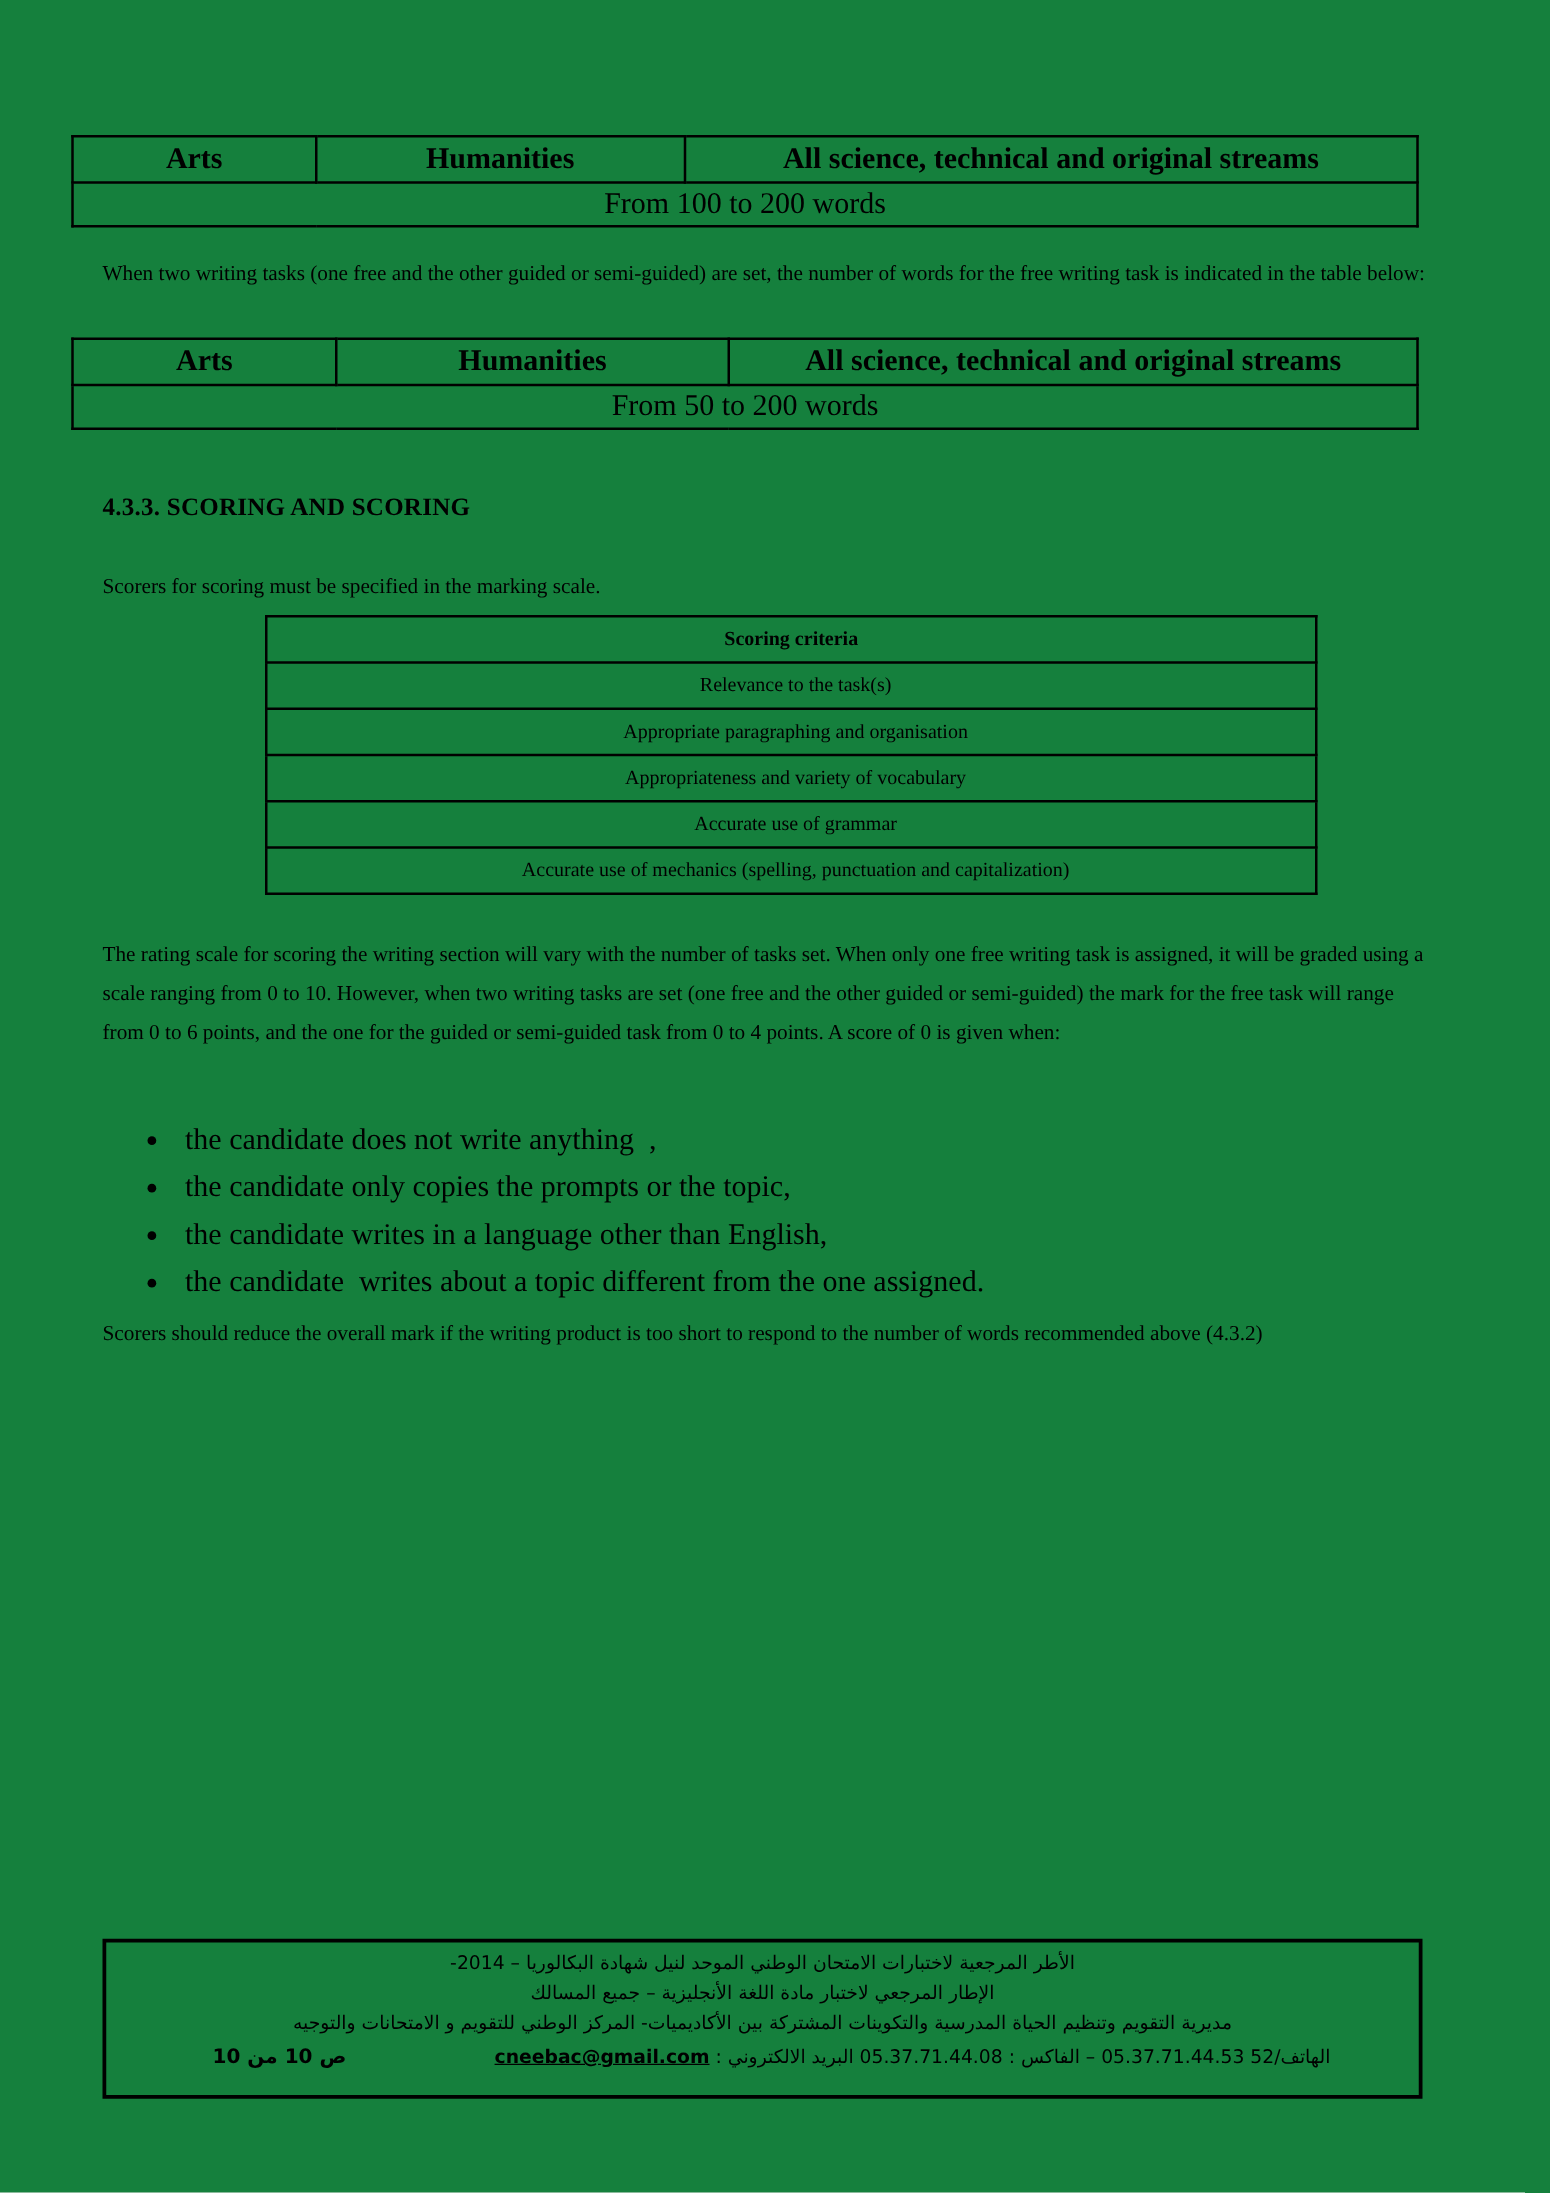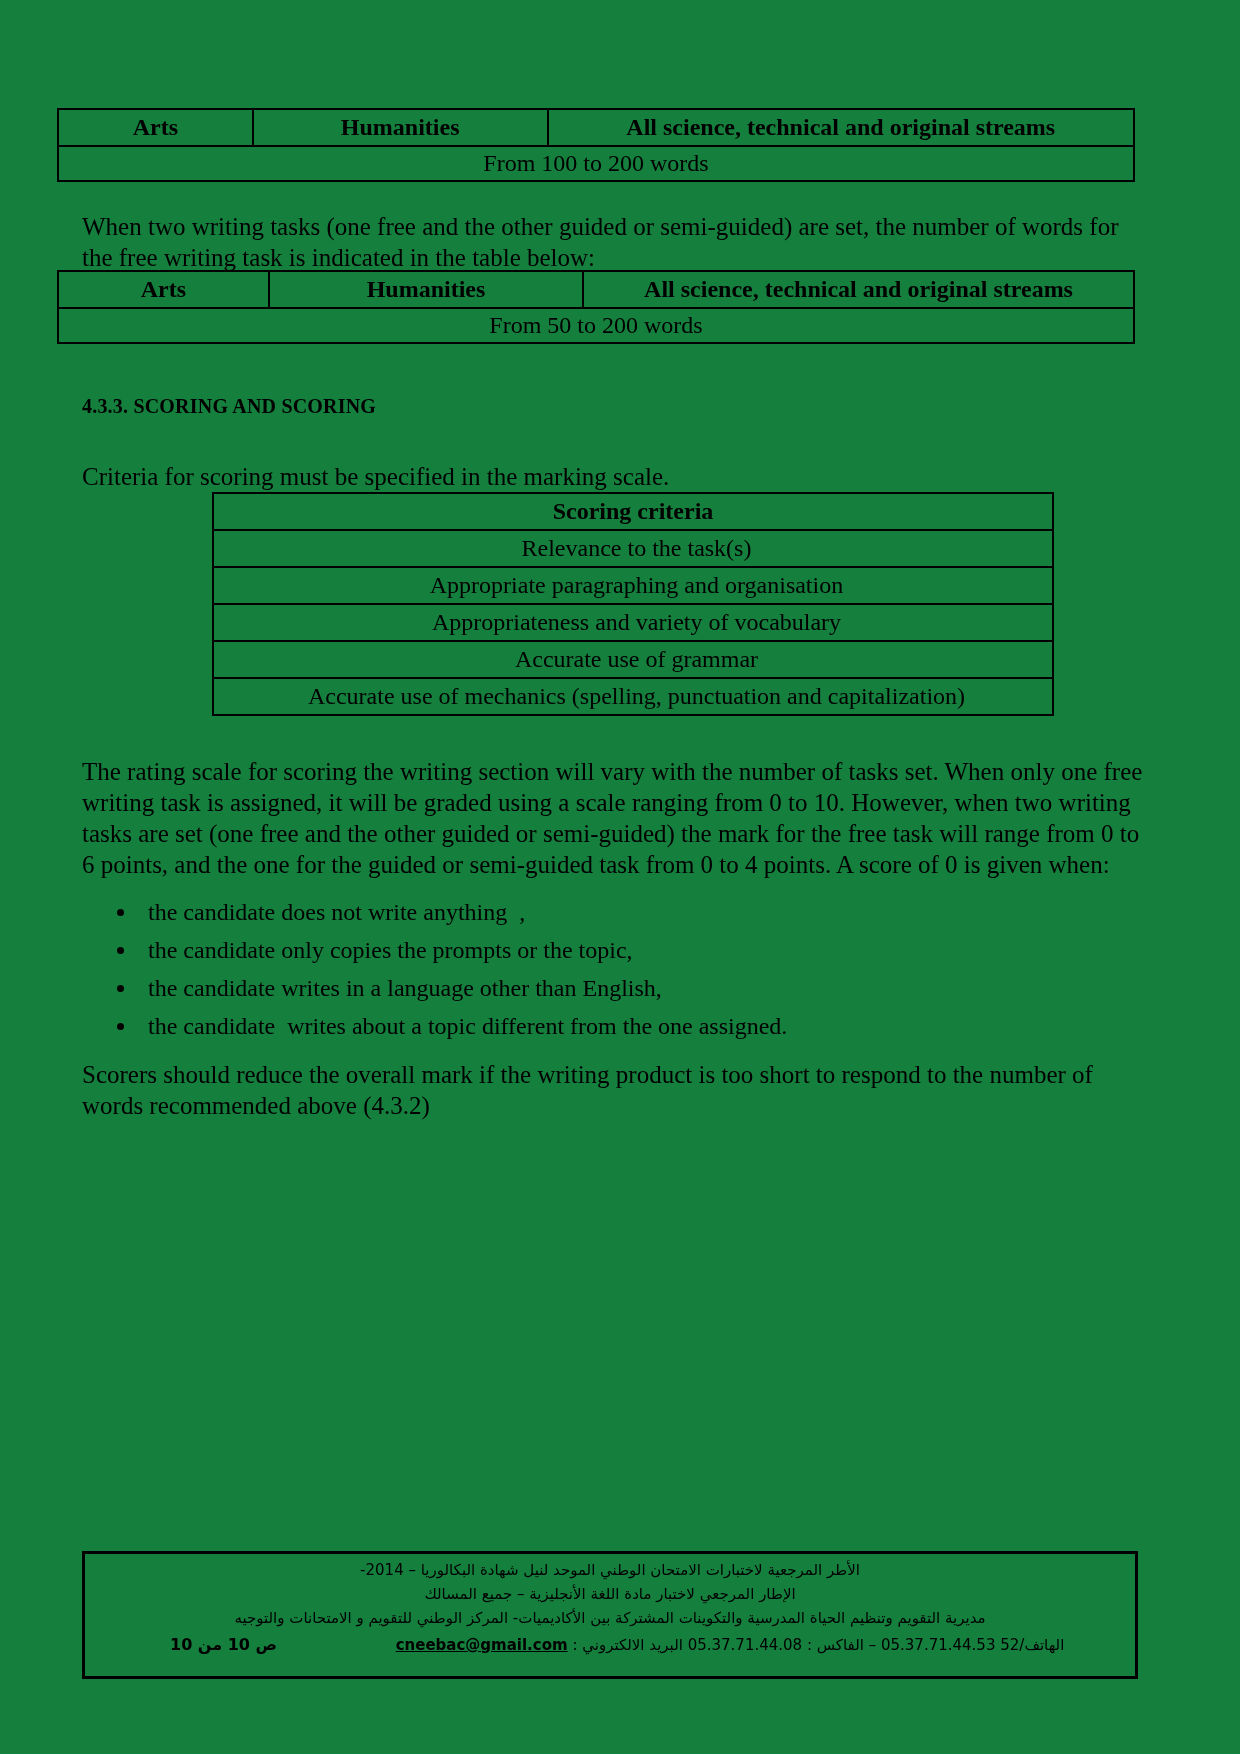--- a/index.html
+++ b/index.html
@@ -16,29 +16,29 @@
     border:2px solid #000; font-size:24px; text-align:center; vertical-align:middle;
     overflow:hidden; white-space:nowrap;
   }
   table.words th { font-weight:bold; height:33px; }
   table.words td { font-weight:normal; height:31px; }
   .t1 { top:108px; left:57px; width:1078px; }
   .t2 { top:270px; left:57px; width:1078px; }
   .t1 col.c1 { width:18.1%; } .t1 col.c2 { width:27.4%; } .t1 col.c3 { width:54.5%; }
   .t2 col.c1 { width:19.6%; } .t2 col.c2 { width:29.2%; } .t2 col.c3 { width:51.2%; }
 
-  .bodytext { font-size:25px; line-height:31px; white-space:pre-wrap; }
+  .bodytext { font-size:17px; line-height:31px; white-space:pre-wrap; }
   .p1   { top:186px;  left:82px; width:1060px; }
   .heading { top:395px; left:82px; font-size:20px; font-weight:bold; letter-spacing:0.2px; }
   .intro { top:436px; left:82px; width:1060px; }
 
   
   table.scoring { border-collapse:collapse; table-layout:fixed; top:492px; left:212px; width:842px; }
   table.scoring td, table.scoring th {
-    border:2px solid #000; font-size:24px; height:33px; vertical-align:middle;
+    border:2px solid #000; font-size:16px; height:33px; vertical-align:middle;
     white-space:nowrap; overflow:hidden;
   }
   table.scoring th { font-weight:bold; text-align:center; }
   table.scoring td { text-align:center; padding-left:8px;font-family:Liberation Serif, serif; }
 
   .rating { top:731px; left:82px; width:1066px; }
   ul.bullets { top:893px; left:82px; width:1020px; margin:0; padding-left:56px; }
   ul.bullets li {
     font-size:24px; line-height:38px; white-space:pre-wrap;
     list-style-type:disc; padding-left:10px;
@@ -104,21 +104,21 @@
     </thead>
     <tbody>
       <tr>
         <td colspan="3">From 50 to 200 words</td>
       </tr>
     </tbody>
   </table>
 
   <h3 class="heading abs" style="margin:0;">4.3.3. SCORING AND SCORING</h3>
 
-  <p class="bodytext intro abs">Criteria for scoring must be specified in the marking scale.</p>
+  <p class="bodytext intro abs">Scorers for scoring must be specified in the marking scale.</p>
 
   <table class="scoring abs">
     <thead>
       <tr>
         <th>Scoring criteria</th>
       </tr>
     </thead>
     <tbody>
       <tr>
           <td>Relevance to the task(s)</td>

